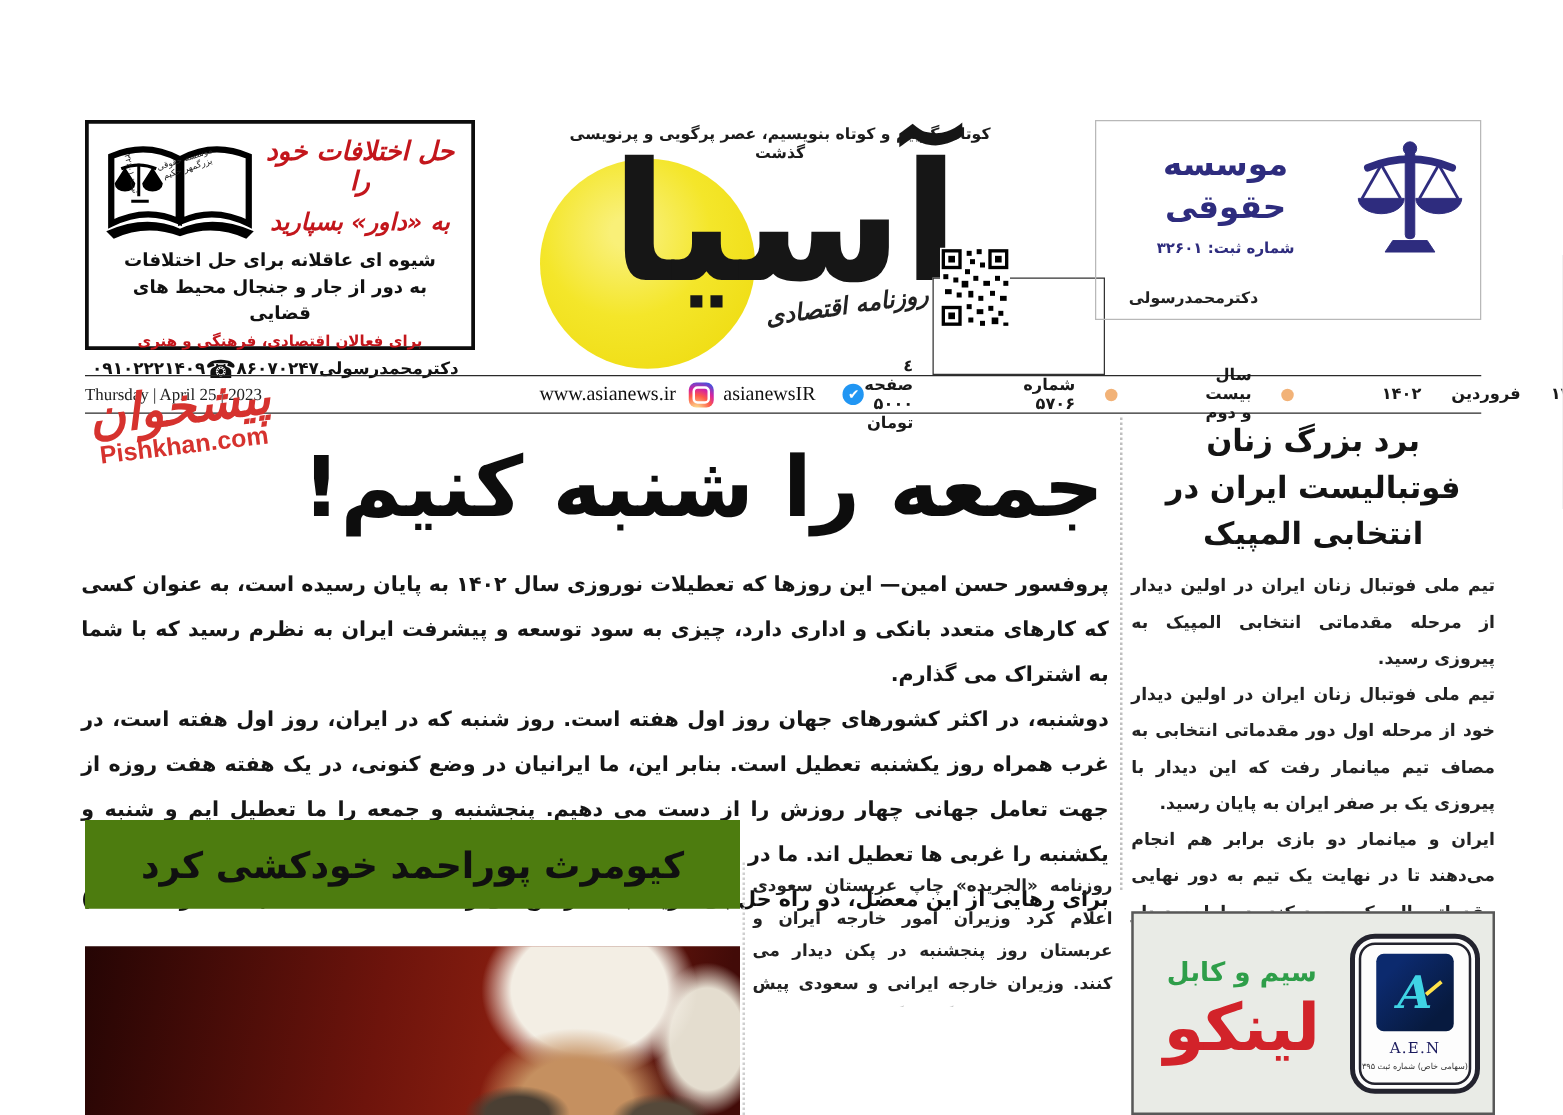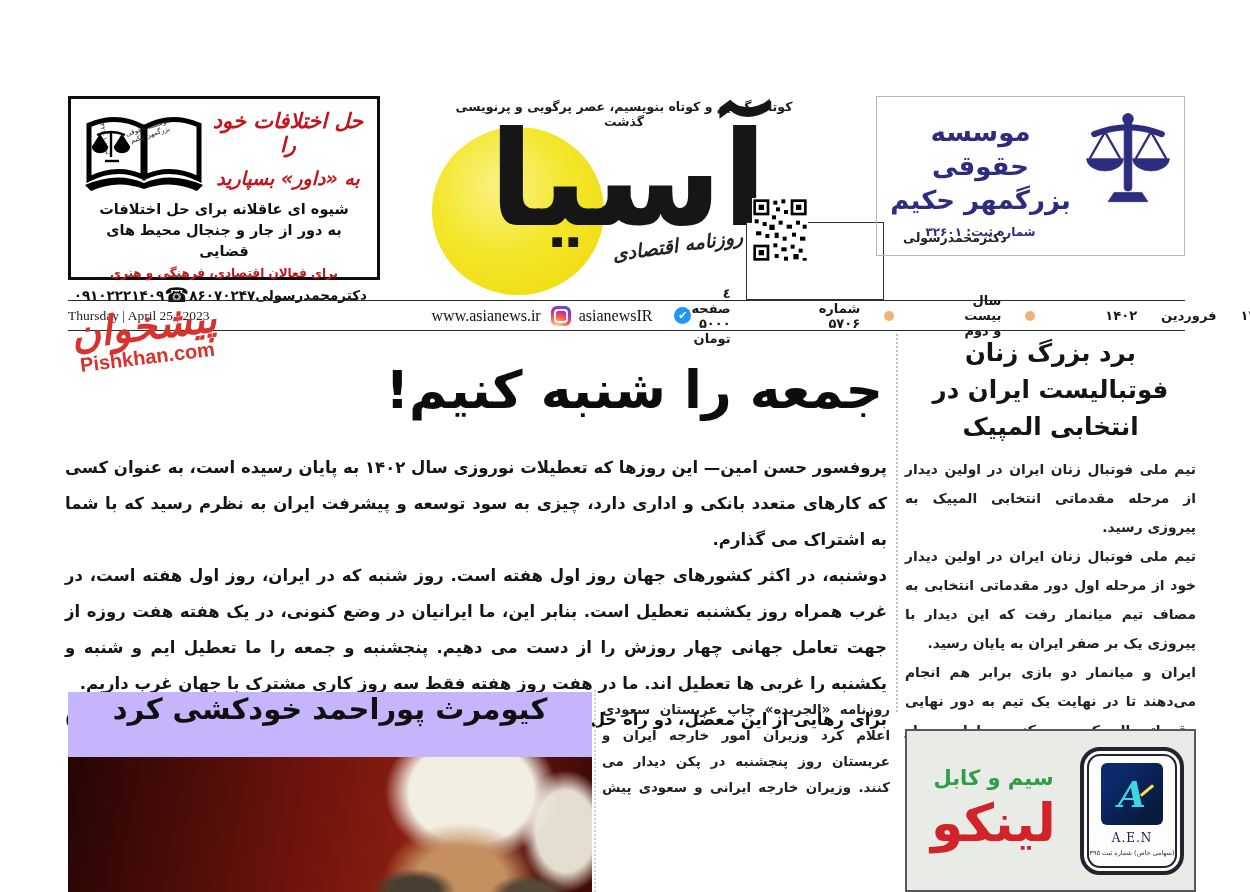--- a/index.html
+++ b/index.html
@@ -63,39 +63,39 @@
   .dot{width:10px;height:10px;border-radius:50%;background:#f2b277;flex:none;}
   .hb-price{margin-inline-start:64px;}
 
   
   .wmark{left:72px;top:306px;transform:rotate(-7deg);z-index:6;text-align:center;}
   .wm-fa{font-size:40px;font-weight:bold;font-style:italic;color:#d6322e;direction:rtl;line-height:40px;}
   .wm-en{font-family:"Liberation Sans",sans-serif;font-size:20px;font-weight:bold;color:#d6322e;line-height:22px;}
 
   
   .main-col{left:65px;top:336px;width:822px;}
-  .m-headline{direction:rtl;text-align:right;font-size:52px;font-weight:bold;color:#0d0d0d;
+  .m-headline{direction:rtl;text-align:right;font-size:67px;font-weight:bold;color:#0d0d0d;
               line-height:108px;padding-right:4px;letter-spacing:-2px;}
   .m-body{direction:rtl;text-align:justify;font-size:16.5px;line-height:36px;font-weight:600;color:#161616;margin-top:6px;}
   .m-body p{margin:0;}
   .m-last{display:flex;direction:rtl;justify-content:space-between;font-size:16.5px;line-height:36px;font-weight:600;}
   .m-last .cont{font-weight:bold;}
   .m-author{font-weight:bold;}
 
   
   .dotline-r{left:896px;top:334px;height:378px;border-left:2px dotted #bfbfbf;}
   .sports{left:905px;top:334px;width:291px;}
   .s-headline{direction:rtl;text-align:center;font-size:24.5px;font-weight:bold;line-height:37px;color:#141414;}
   .s-body{margin-top:10px;}
   .s-body p{direction:rtl;text-align:justify;font-size:13.8px;line-height:29px;font-weight:600;
             color:#232323;margin:0;}
 
   
-  .obit-head{left:68px;top:692px;width:524px;height:71px;background:#c4b5fd;display:flex;
-             justify-content:center;}
+  .obit-head{left:68px;top:656px;width:524px;height:71px;background:#4d7c0f;display:flex;
+             align-items:center;justify-content:center;}
   .obit-head .t{direction:rtl;font-size:29px;font-weight:bold;color:#101010;}
   .photo{left:68px;top:757px;width:524px;height:135px;overflow:hidden;
      background:
        radial-gradient(ellipse 42px 22px at 66% 99%, #4a3f33 60%, rgba(74,63,51,0) 100%),
        radial-gradient(ellipse 40px 20px at 88% 102%, #55493a 60%, rgba(85,73,58,0) 100%),
        radial-gradient(ellipse 100px 75px at 75% 92%, #c59060 45%, rgba(197,144,96,0) 78%),
        radial-gradient(ellipse 120px 98px at 77% 26%, #f3eee4 52%, rgba(243,238,228,0) 72%),
        radial-gradient(ellipse 62px 85px at 95% 55%, #e4ddcf 48%, rgba(228,221,207,0) 72%),
        linear-gradient(100deg, #250504, #6e140c 45%, #8a1f10 66%, #420b08 95%);}
 
@@ -223,21 +223,20 @@
             <line x1="90" y1="27" x2="70" y2="62"></line>
               <line x1="90" y1="27" x2="110" y2="62"></line>
           </g>
           <path d="M6 62 h48 a24 16 0 0 1 -48 0 Z"></path>
           <path d="M66 62 h48 a24 16 0 0 1 -48 0 Z"></path>
           <path d="M34 118 h52 l-8 -12 h-36 Z"></path>
         </g>
       </svg>
       <div class="ra-text">
         <div class="l1">موسسه حقوقی</div>
-        <div class="l2">بزرگمهر حکیم</div>
         <div class="ra-reg">شماره ثبت: ۳۲۶۰۱</div>
       </div>
     </div>
     <div class="ra-contact">دکترمحمدرسولی</div>
   </div>
 
   <div class="abs hbar">
     <span class="hb-date">Thursday | April 25 | 2023</span>
     <span class="hb-web">www.asianews.ir</span>
     <span class="insta"></span>

